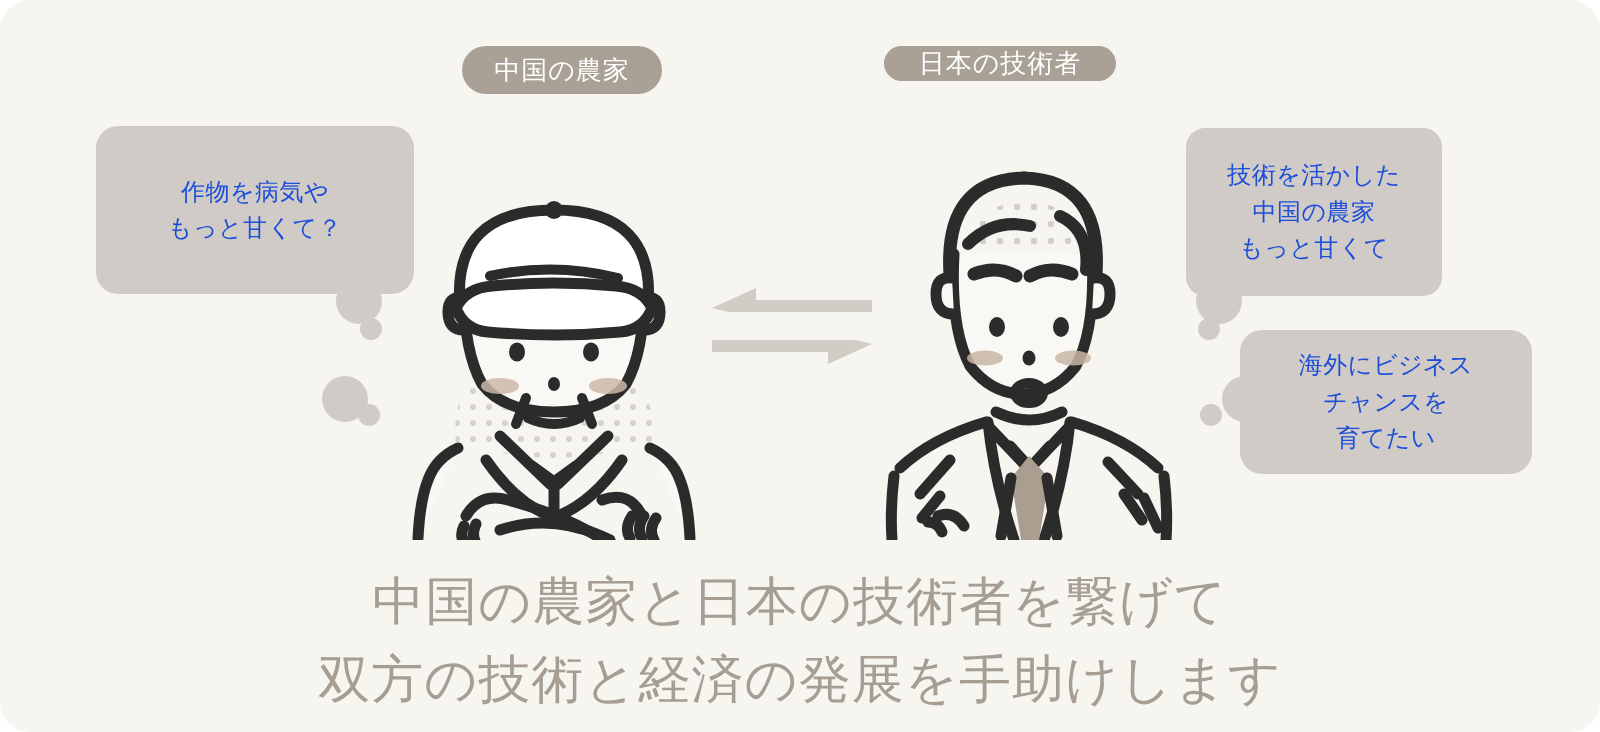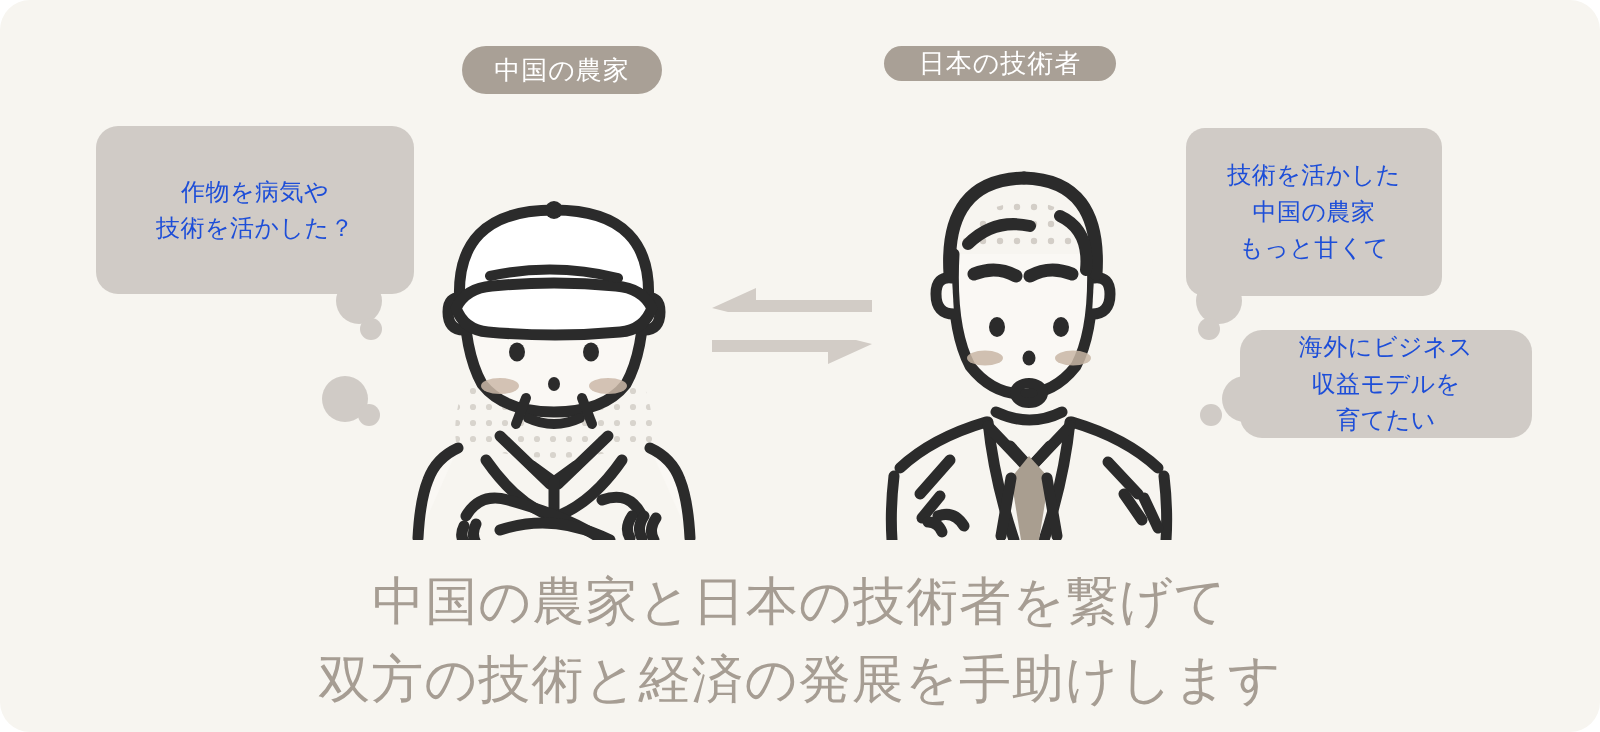--- a/index.html
+++ b/index.html
@@ -49,21 +49,21 @@
     line-height: 1.52;
     letter-spacing: 0.5px;
     box-sizing: border-box;
     padding: 8px 18px;
   }
   .bubble .ln { display: block; white-space: nowrap; }
 
   #bubble-farmer-1   { left: 96px;  top: 126px; width: 318px; height: 168px; }
   #bubble-farmer-2   { left: 56px;  top: 330px; width: 288px; height: 148px; }
   #bubble-eng-1      { left: 1186px; top: 128px; width: 256px; height: 168px; border-radius: 19px; }
-  #bubble-eng-2      { left: 1240px; top: 330px; width: 292px; height: 108px; text-align: center; }
+  #bubble-eng-2      { left: 1240px; top: 330px; width: 292px; height: 144px; text-align: center; }
 
   
   .tail-bump, .tail-dot {
     position: absolute;
     background: #d0cbc6;
     border-radius: 50%;
   }
   .tail-bump { width: 46px; height: 46px; }
   .tail-dot  { width: 22px; height: 22px; }
 
@@ -116,33 +116,33 @@
   <div class="tail-bump" id="tf2-bump"></div>
   <div class="tail-dot" id="tf2-dot"></div>
 
   <div class="tail-bump" id="te1-bump"></div>
   <div class="tail-dot" id="te1-dot"></div>
   <div class="tail-bump" id="te2-bump"></div>
   <div class="tail-dot" id="te2-dot"></div>
 
   <div class="bubble" id="bubble-farmer-1">
     <span class="ln">作物を病気や</span>
-    <span class="ln">技術を活かした？</span>
+    <span class="ln">もっと甘くて？</span>
   </div>
 
 
   <div class="bubble" id="bubble-eng-1">
     <span class="ln">技術を活かした</span>
     <span class="ln">中国の農家</span>
     <span class="ln">もっと甘くて</span>
   </div>
 
   <div class="bubble" id="bubble-eng-2">
     <span class="ln">海外にビジネス</span>
-    <span class="ln">収益モデルを</span>
+    <span class="ln">チャンスを</span>
     <span class="ln">育てたい</span>
   </div>
 
   <svg id="arrows" viewBox="0 0 160 86">
 
     <polygon fill="#d2ccc6" points="0,26 44,6 44,18 160,18 160,30 16,30"></polygon>
 
     <polygon fill="#d2ccc6" points="160,62 116,82 116,70 0,70 0,58 144,58"></polygon>
   </svg>
 

